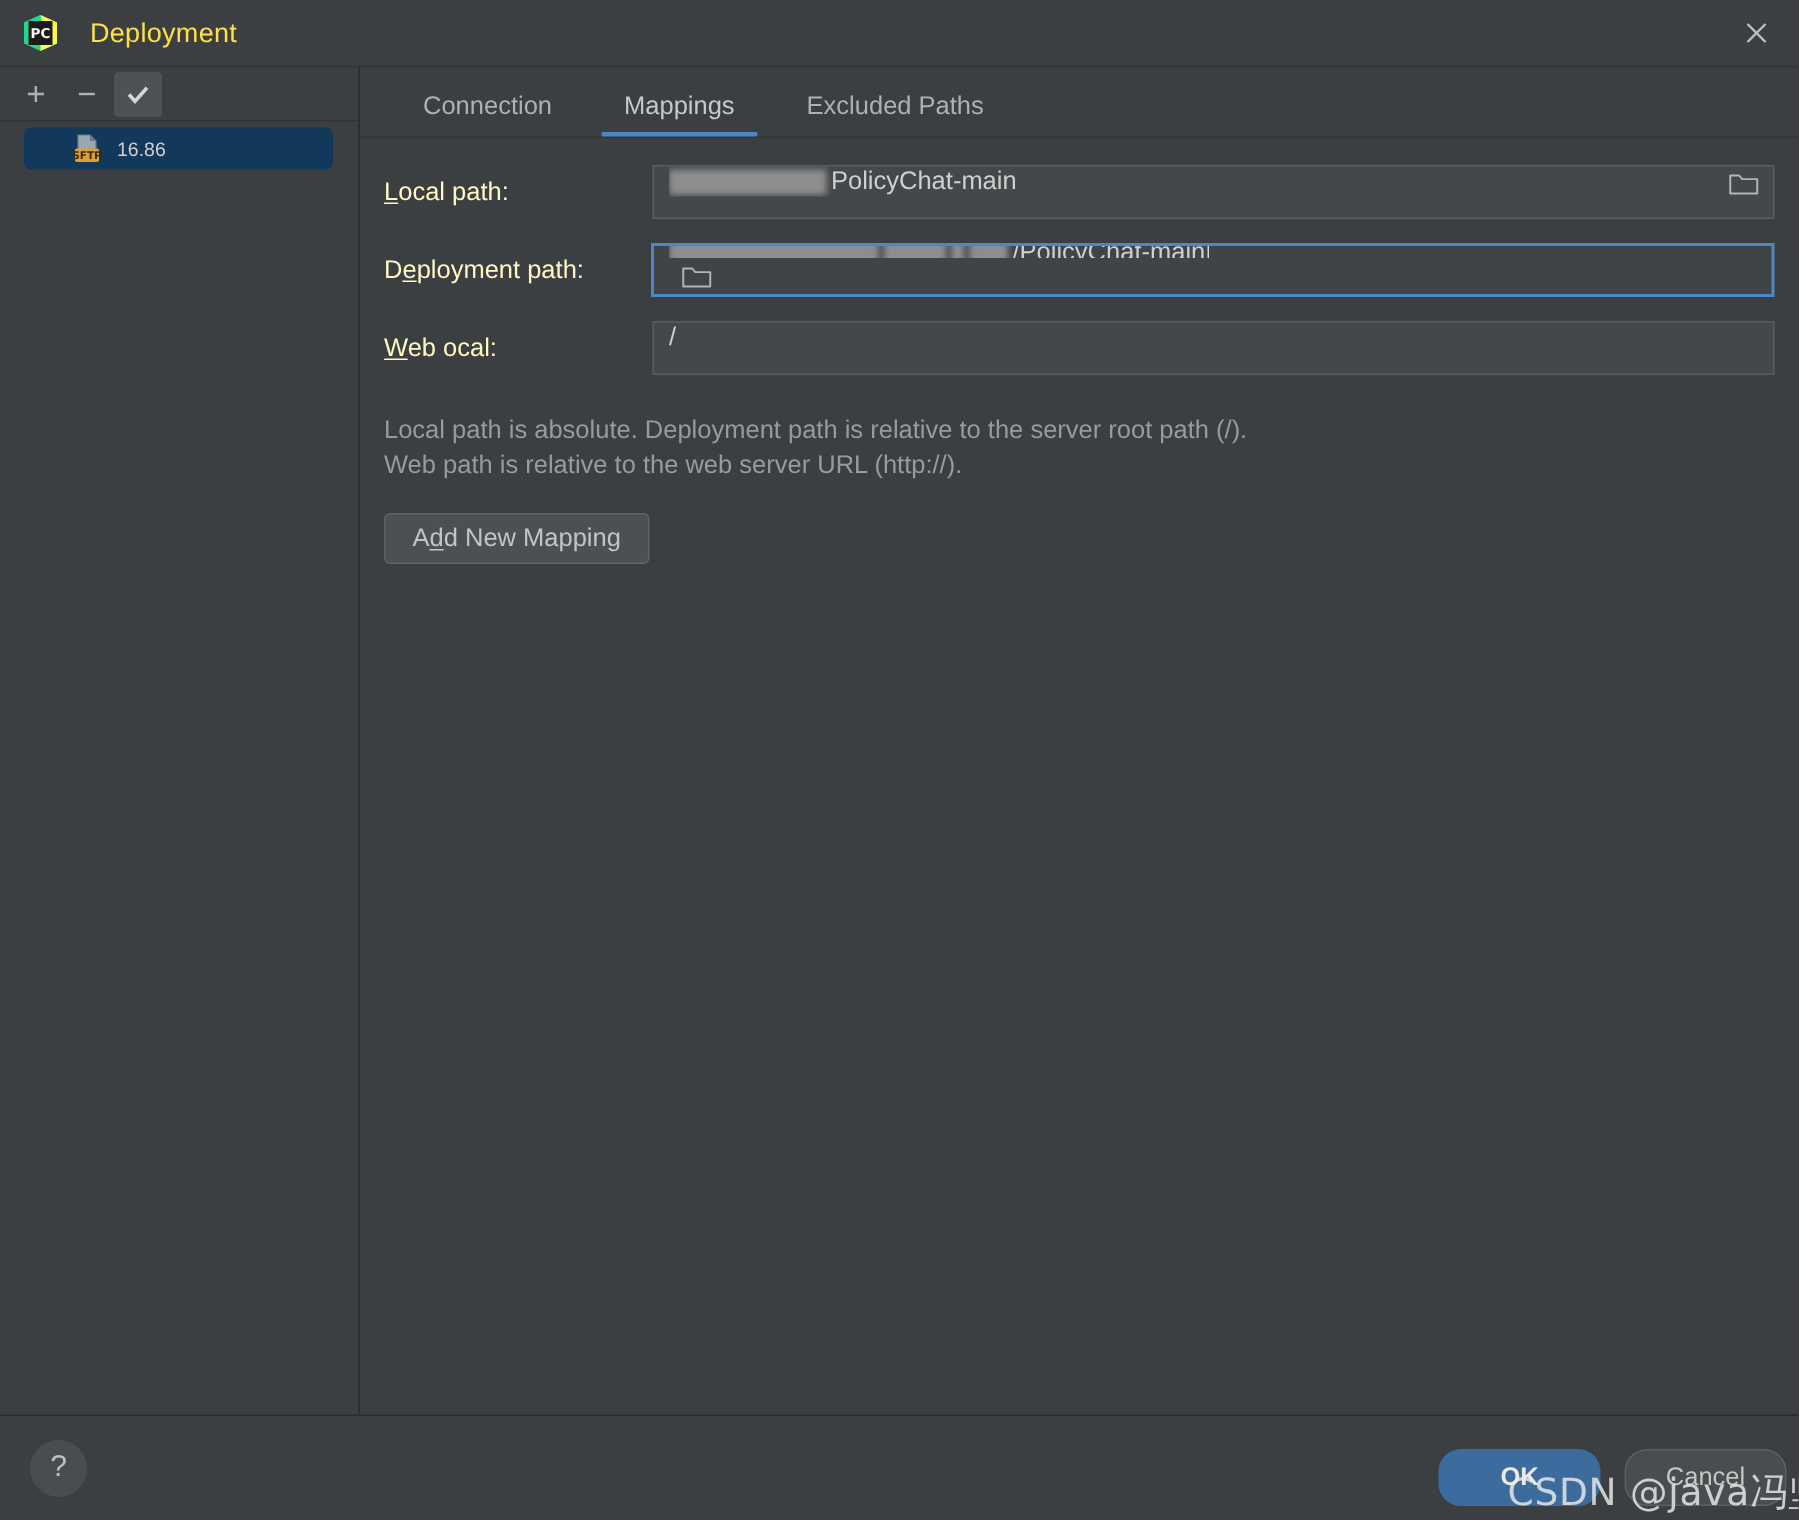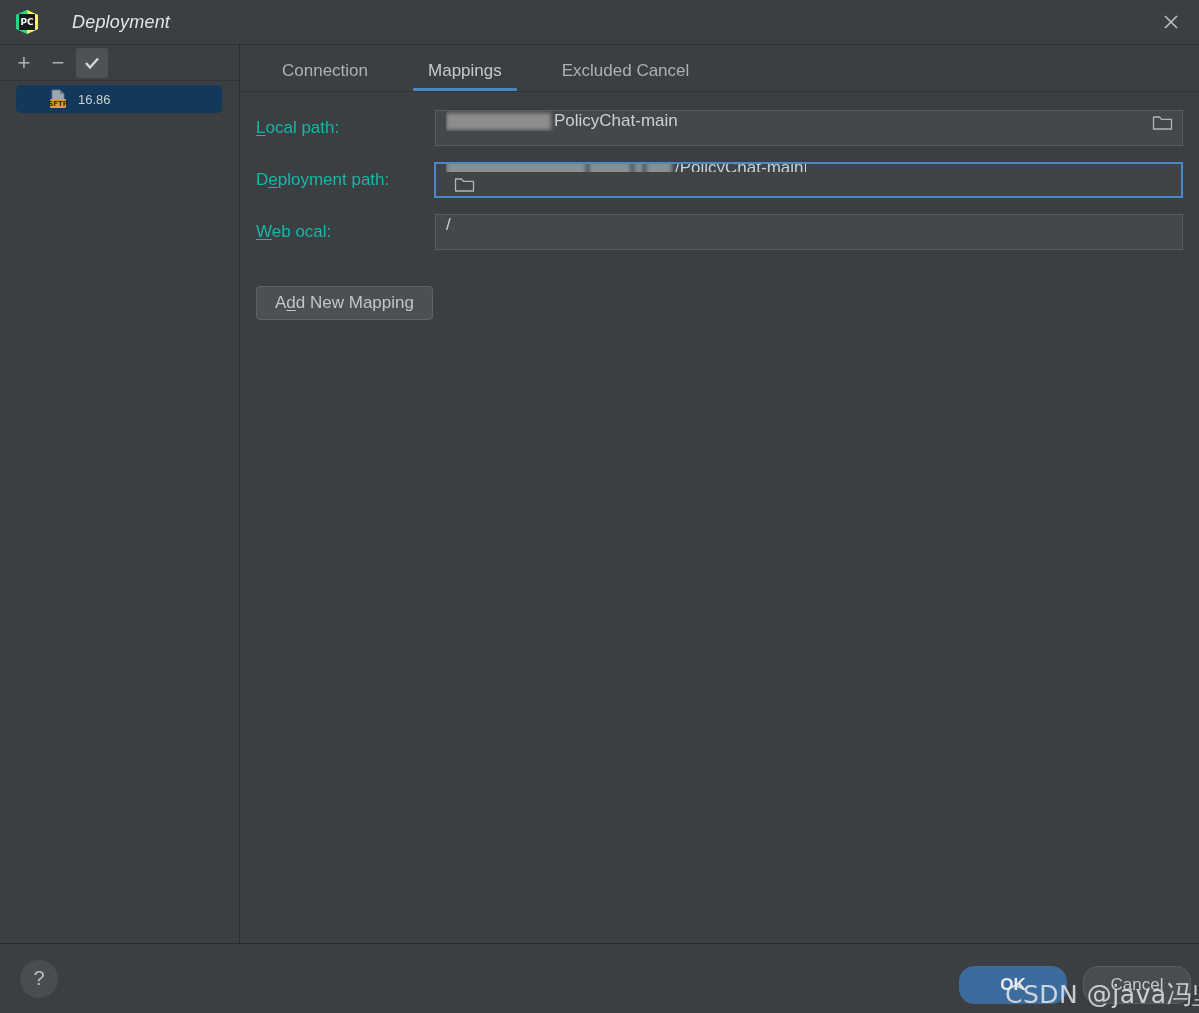--- a/index.html
+++ b/index.html
@@ -26,25 +26,24 @@
     position: relative;
   }
   .pc-logo {
     width: 26px; height: 26px;
     margin-left: 14px;
     position: relative;
     flex: 0 0 26px;
   }
   .pc-logo svg { display: block; }
   .title-text {
-    margin-left: 32px;
-    color: #e5e5e5;
+    margin-left: 20px;
+    color: #fde047;
     font-size: 18px;
     letter-spacing: .2px;
-    font-style: italic;
   }
   .close-btn {
     position: absolute;
     right: 0px; top: 0px;
     width: 56px; height: 44px;
     display: flex; align-items: center; justify-content: center;
     cursor: pointer;
   }
   .close-btn svg { display:block; }
 
@@ -108,21 +107,21 @@
     background: #3c3f41;
     padding: 0;
     position: relative;
     min-width: 0;
   }
   .tabs {
     display: flex;
     align-items: flex-end;
     height: 47px;
     padding-left: 20px;
-    gap: 16px;
+    gap: 4px;
     border-bottom: 1px solid #323436;
   }
   .tab {
     position: relative;
     padding: 0 22px 12px 22px;
     color: #b0b0b0;
     font-size: 17px;
     cursor: pointer;
     line-height: 1;
   }
@@ -138,21 +137,21 @@
 
   
   .form { padding: 18px 16px 0 16px; }
   .form-row {
     display: flex; align-items: center;
     height: 36px;
     margin-bottom: 16px;
     position: relative;
   }
   .form-label {
-    color: #14b8a6;
+    color: #fef9c3;
     font-size: 17px;
     flex: 0 0 auto;
     width: 179px;
     white-space: nowrap;
   }
   .mn { text-decoration: underline; text-underline-offset: 2px; }
   .field {
     flex: 1 1 auto;
     height: 36px;
     background: #45484a;
@@ -333,21 +332,21 @@
           <span class="sb-item-label">16.86</span>
         </div>
       </div>
     </div>
 
     <div class="content">
 
       <div class="tabs">
         <div class="tab">Connection</div>
         <div class="tab active">Mappings</div>
-        <div class="tab">Excluded Cancel</div>
+        <div class="tab">Excluded Paths</div>
       </div>
 
       <div class="form">
 
         <div class="form-row">
           <div class="form-label"><span class="mn">L</span><span>ocal path:</span></div>
           <div class="field">
             <span class="field-text">
               <span class="redact" style="width:105px"></span>
                 <span>PolicyChat-main</span>
@@ -381,20 +380,24 @@
 
         <div class="form-row">
           <div class="form-label"><span class="mn">W</span><span>eb ocal:</span></div>
           <div class="field">
             <span class="field-text">/</span>
           </div>
         </div>
 
       </div>
 
+      <div class="hints">
+        <div class="hint-line">Local path is absolute. Deployment path is relative to the server root path (/).</div>
+        <div class="hint-line">Web path is relative to the web server URL (http://).</div>
+      </div>
 
       <div class="add-btn">
           <span>A</span>
           <span class="mn">d</span>
           <span>d New Mapping</span>
         </div>
 
     </div>
   </div>
 

